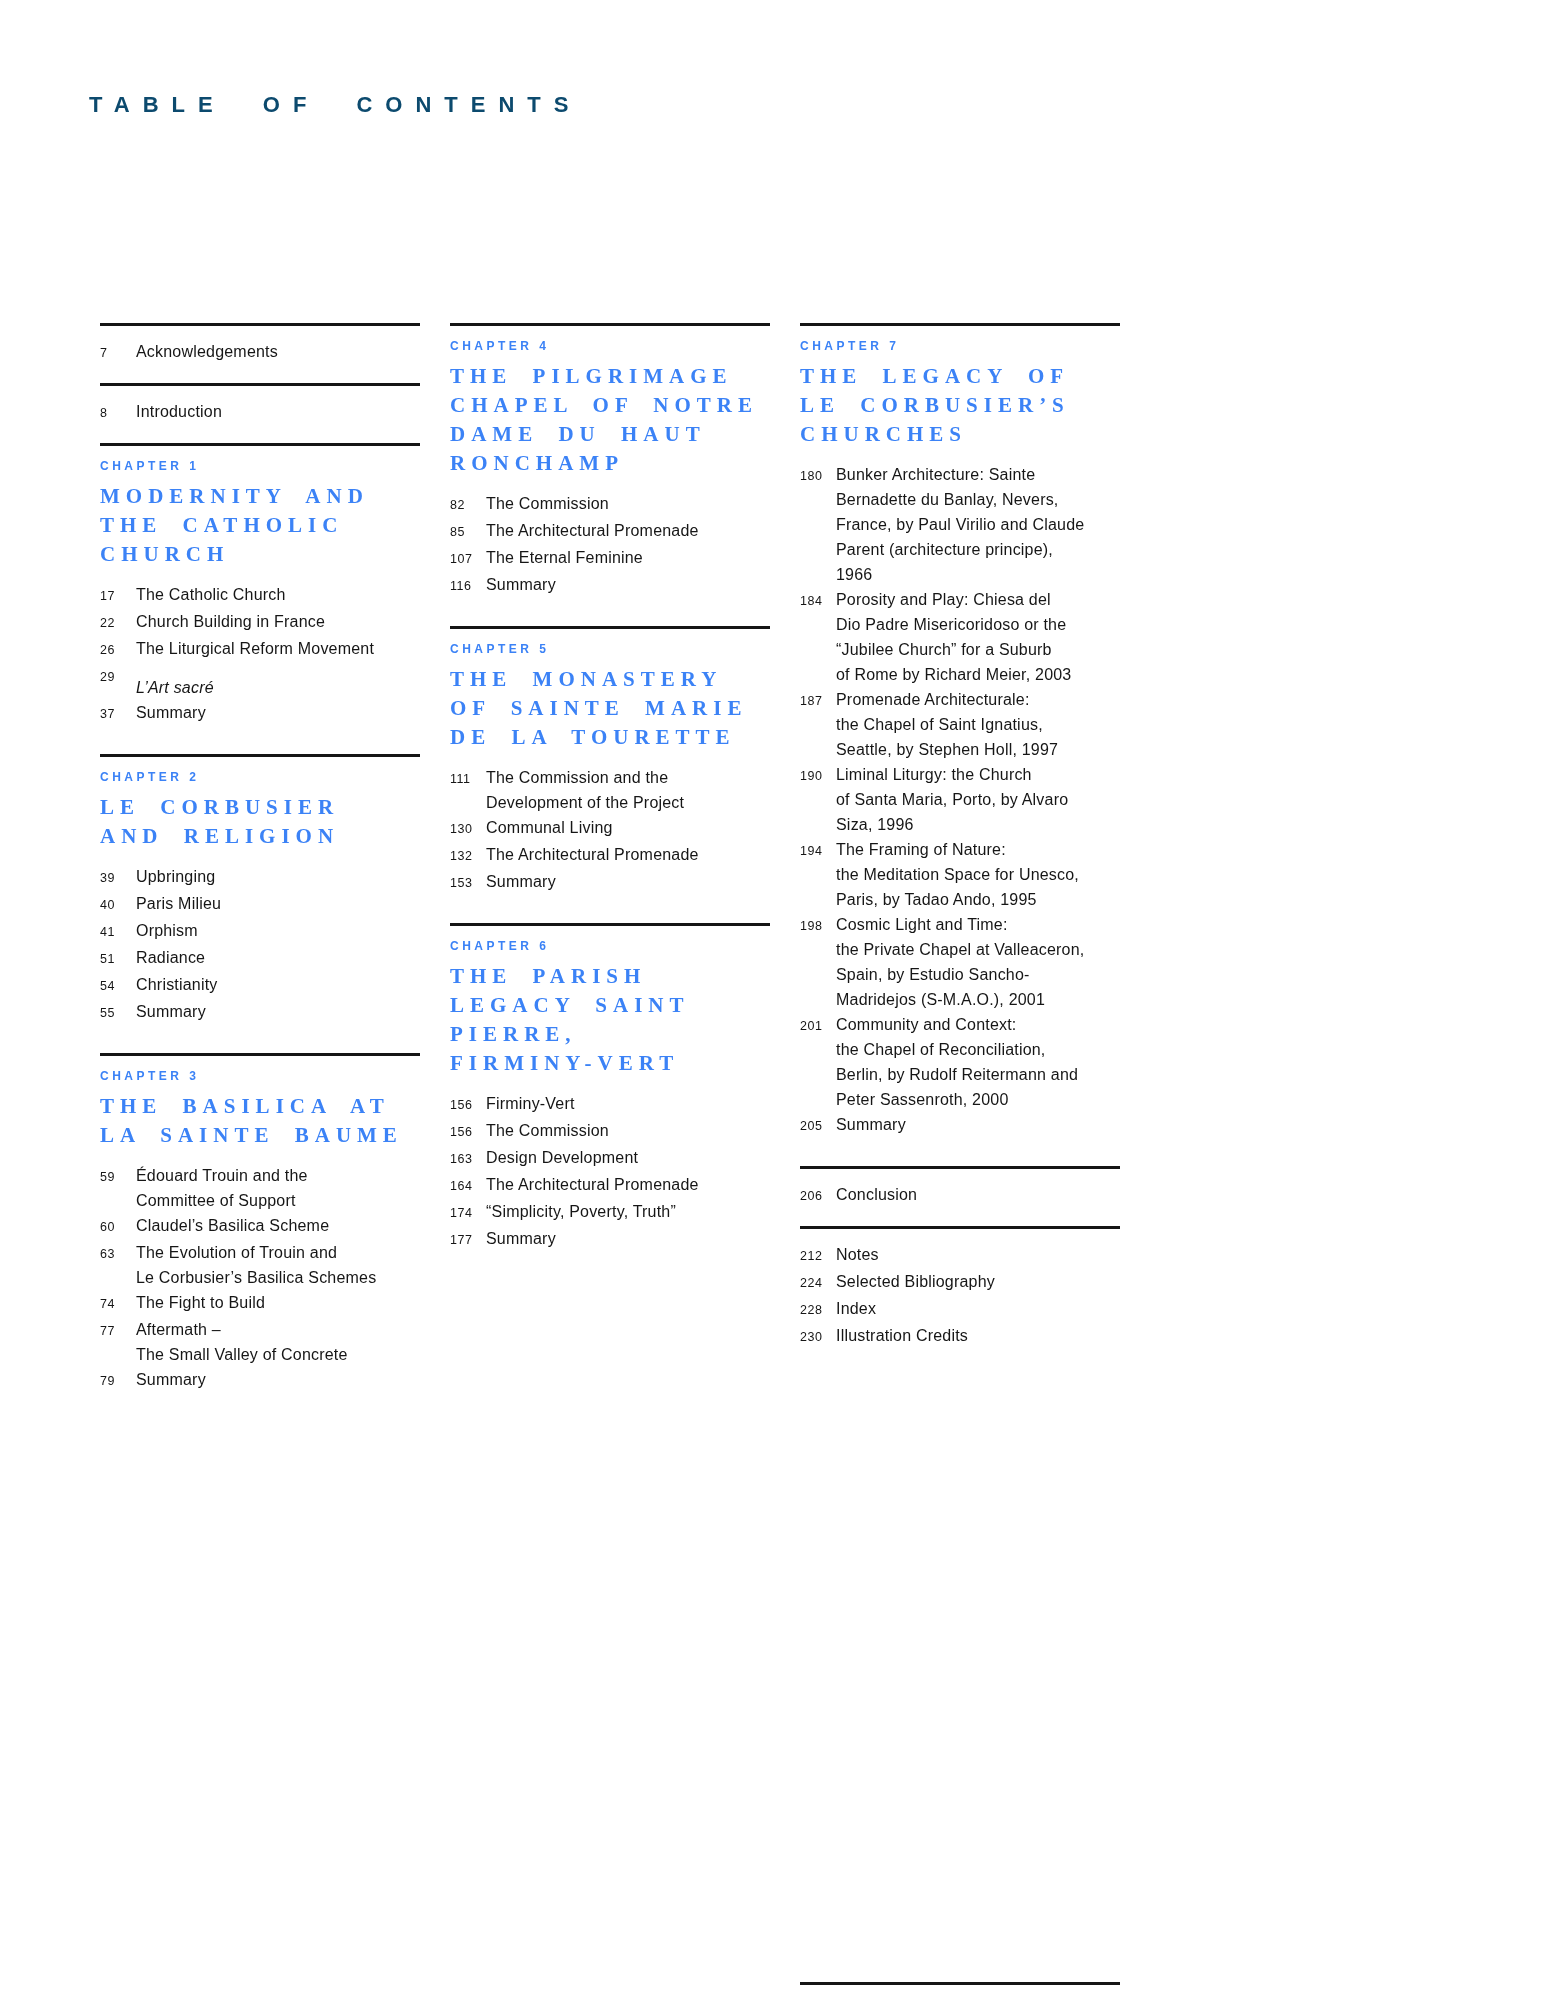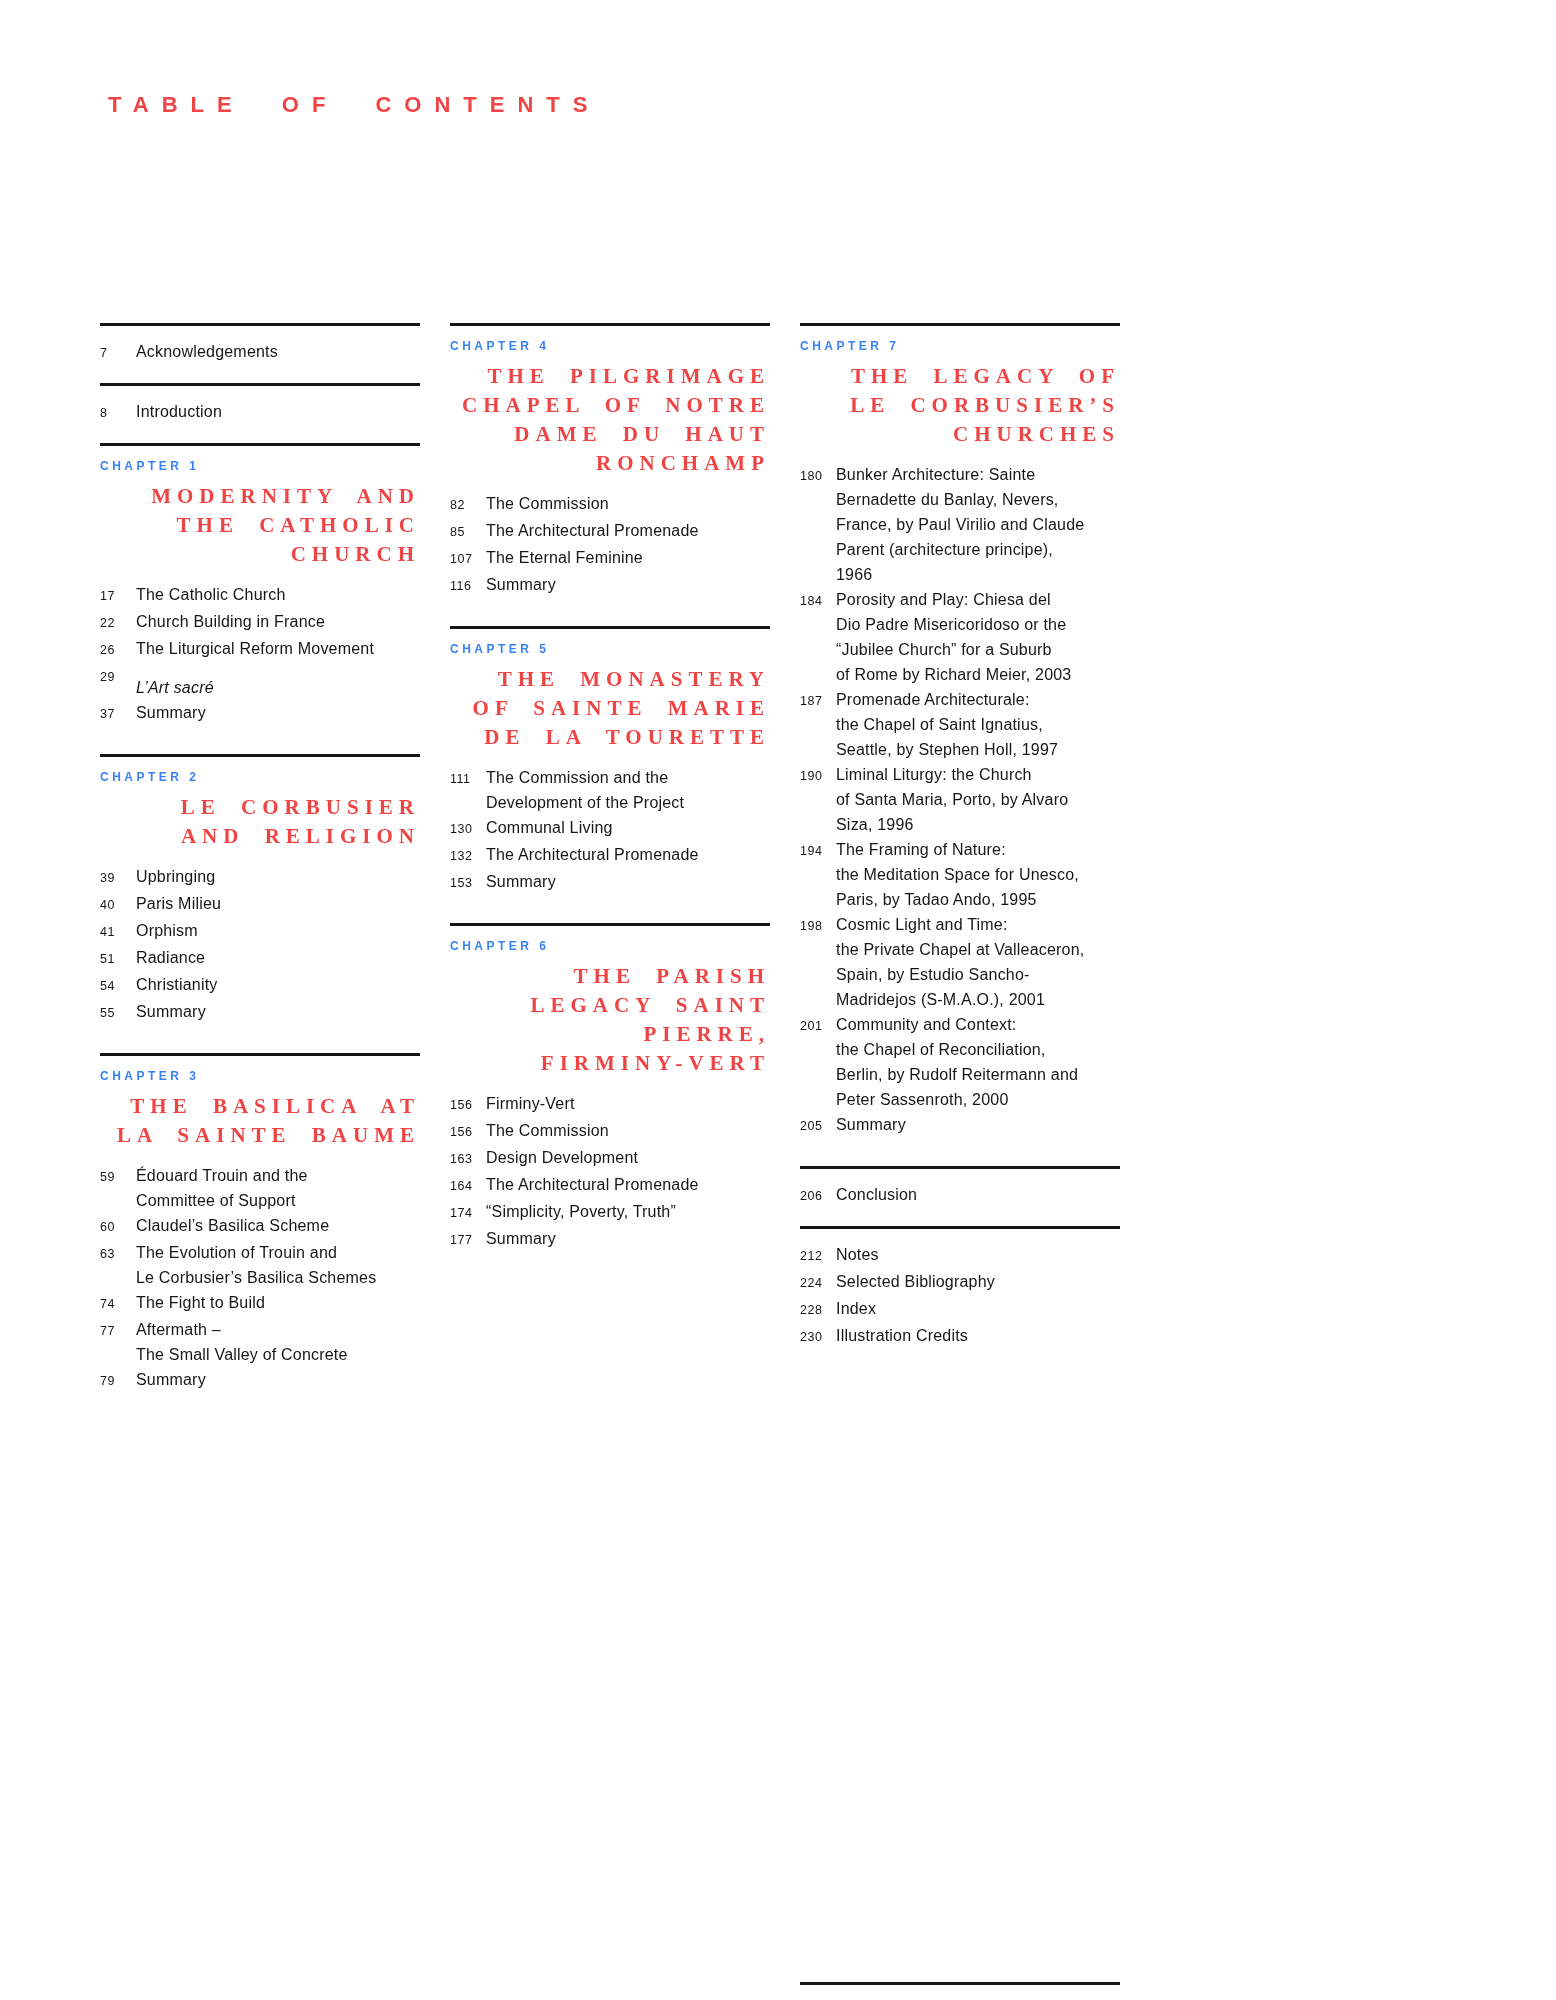--- a/index.html
+++ b/index.html
@@ -5,42 +5,42 @@
   html, body { margin: 0; padding: 0; }
   body {
     width: 1556px; height: 2000px;
     background: #ffffff;
     color: #161616;
     font-family: "Liberation Sans", sans-serif;
     position: relative;
     overflow: hidden;
   }
   .page-title {
-    position: absolute; left: 108px; top: 92px; margin: 0;
+    position: absolute; left: 89px; top: 92px; margin: 0;
     font-size: 22px; font-weight: bold;
     letter-spacing: 13px; word-spacing: 18px;
-    color: #ef4444;
+    color: #0c4a6e;
   }
   .columns {
     position: absolute; left: 100px; top: 323px;
     display: flex; gap: 30px;
   }
   .column { width: 320px; }
   .rule { border-top: 3px solid #161616; height: 0; margin-bottom: 13px; }
   section.simple { margin-bottom: 17px; }
   section.chapter { margin-bottom: 27px; }
   .chapter-label {
     font-size: 12px; font-weight: bold; letter-spacing: 3.5px;
     margin-bottom: 9px; color: #3b82f6;
   }
   .chapter-title {
     font-family: "Liberation Serif", serif;
     font-size: 21px; font-weight: bold;
     letter-spacing: 6px; word-spacing: 9px;
-    line-height: 29px; margin-bottom: 13px; color: #ef4444; text-align: right;
+    line-height: 29px; margin-bottom: 13px; color: #3b82f6;
   }
   .entry { display: flex; font-size: 16px; line-height: 25px; letter-spacing: 0.2px; }
   .num {
     flex: 0 0 36px; font-size: 12.5px; line-height: 25px;
     padding-top: 2px; letter-spacing: 0.5px;
   }
   .etext { flex: 1; }
   .line.italic { font-style: italic; margin-top: 12px; }
   .bottom-rule {
     position: absolute; left: 800px; top: 1982px; width: 320px;

